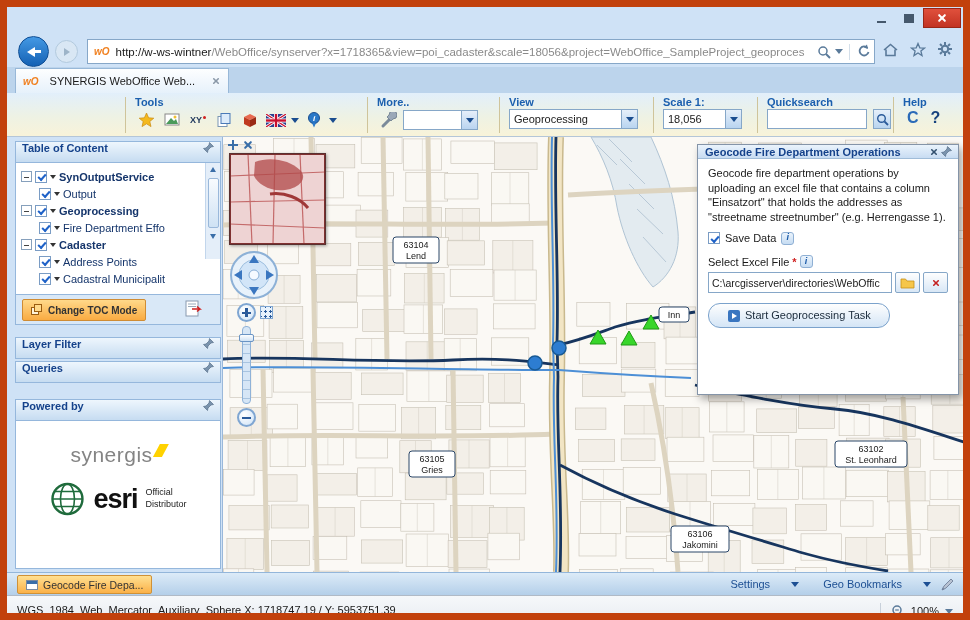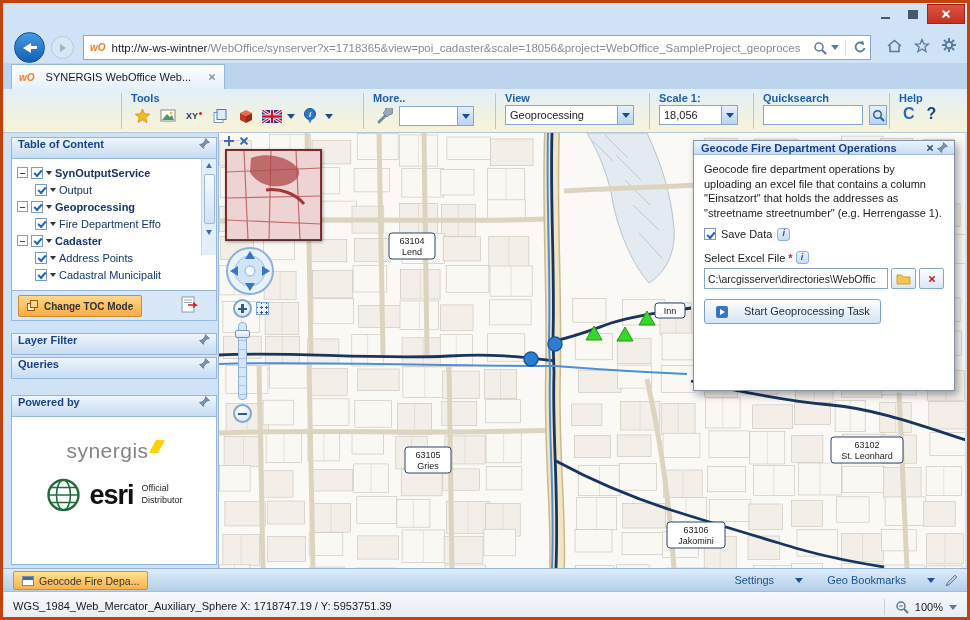--- a/index.html
+++ b/index.html
@@ -1,19 +1,19 @@
 <!DOCTYPE html>
 <html><head>
 <meta charset="utf-8">
 <style>
   * { margin:0; padding:0; box-sizing:border-box; }
   html,body { background:#fff; }
   body { font-family:"Liberation Sans", sans-serif; }
   .window { position:relative; width:970px; height:620px; background:#cfe2f6;
-            border:3px solid #c2410c; overflow:hidden; font-size:11px; color:#222; }
+            border:7px solid #c2410c; overflow:hidden; font-size:11px; color:#222; }
 
   
   .win-controls { position:absolute; top:1px; right:2px; display:flex; z-index:20; }
   .win-btn { width:28px; height:20px; display:flex; align-items:center; justify-content:center; }
   .win-btn.minb i { display:block; width:9px; height:2px; background:#45586c; margin-top:8px; }
   .win-btn.maxb i { display:block; width:10px; height:9px; border:2px solid #45586c; background:#45586c; }
   .win-btn.closeb { width:38px; background:linear-gradient(#e0503c,#c23323); border:1px solid #992617; }
 
   .xmark { position:relative; width:10px; height:10px; display:inline-block; }
   .xmark::before,.xmark::after { content:""; position:absolute; left:4px; top:0; width:2px; height:10px;
@@ -160,22 +160,22 @@
   .req { color:#d02020; font-weight:bold; }
   .info-ico { width:13px; height:13px; border-radius:3px; background:linear-gradient(#eaf3fc,#c6dcf2);
     border:1px solid #8fb0d4; color:#1a5aa8; font-size:9px; font-weight:bold; font-style:italic;
     display:flex; align-items:center; justify-content:center; }
   .file-row { margin-top:3px; gap:3px; }
   .file-input { width:186px; height:21px; border:1px solid #86a7c8; font-size:10.5px; padding:0 3px;
     color:#1a1a1a; font-family:inherit; }
   .mini-btn { width:25px; height:21px; background:linear-gradient(#fefefe,#d8e7f6); border:1px solid #86a7c8;
     border-radius:2px; display:flex; align-items:center; justify-content:center; }
   .action-row { margin-top:10px; }
-  .action-btn { display:inline-flex; align-items:center; gap:15px; height:25px; padding:0 10px;
-    background:linear-gradient(#fefefe,#d4e5f6); border:1px solid #7ba2cc; border-radius:3px;
+  .action-btn { display:inline-flex; align-items:center; gap:4px; height:25px; padding:0 18px;
+    background:linear-gradient(#fefefe,#d4e5f6); border:1px solid #7ba2cc; border-radius:12px;
     font-size:11px; color:#1a2a3a; }
 
   
   .taskbar { position:absolute; left:0; right:0; top:565px; height:23px;
     background:linear-gradient(#dcebf8,#b4cfe9); border-top:1px solid #93b6da; }
   .task-btn { position:absolute; left:10px; top:2px; height:19px; display:flex; align-items:center;
     gap:5px; padding:0 8px; background:linear-gradient(#ffe092,#fbb148); border:1px solid #cf9137;
     border-radius:2px; font-size:10.5px; color:#333; max-width:140px; }
   .task-btn .lbl { overflow:hidden; white-space:nowrap; }
   .win-ico { width:12px; height:10px; background:#fff; border:1px solid #7a8aa0; position:relative; flex:0 0 12px; }

